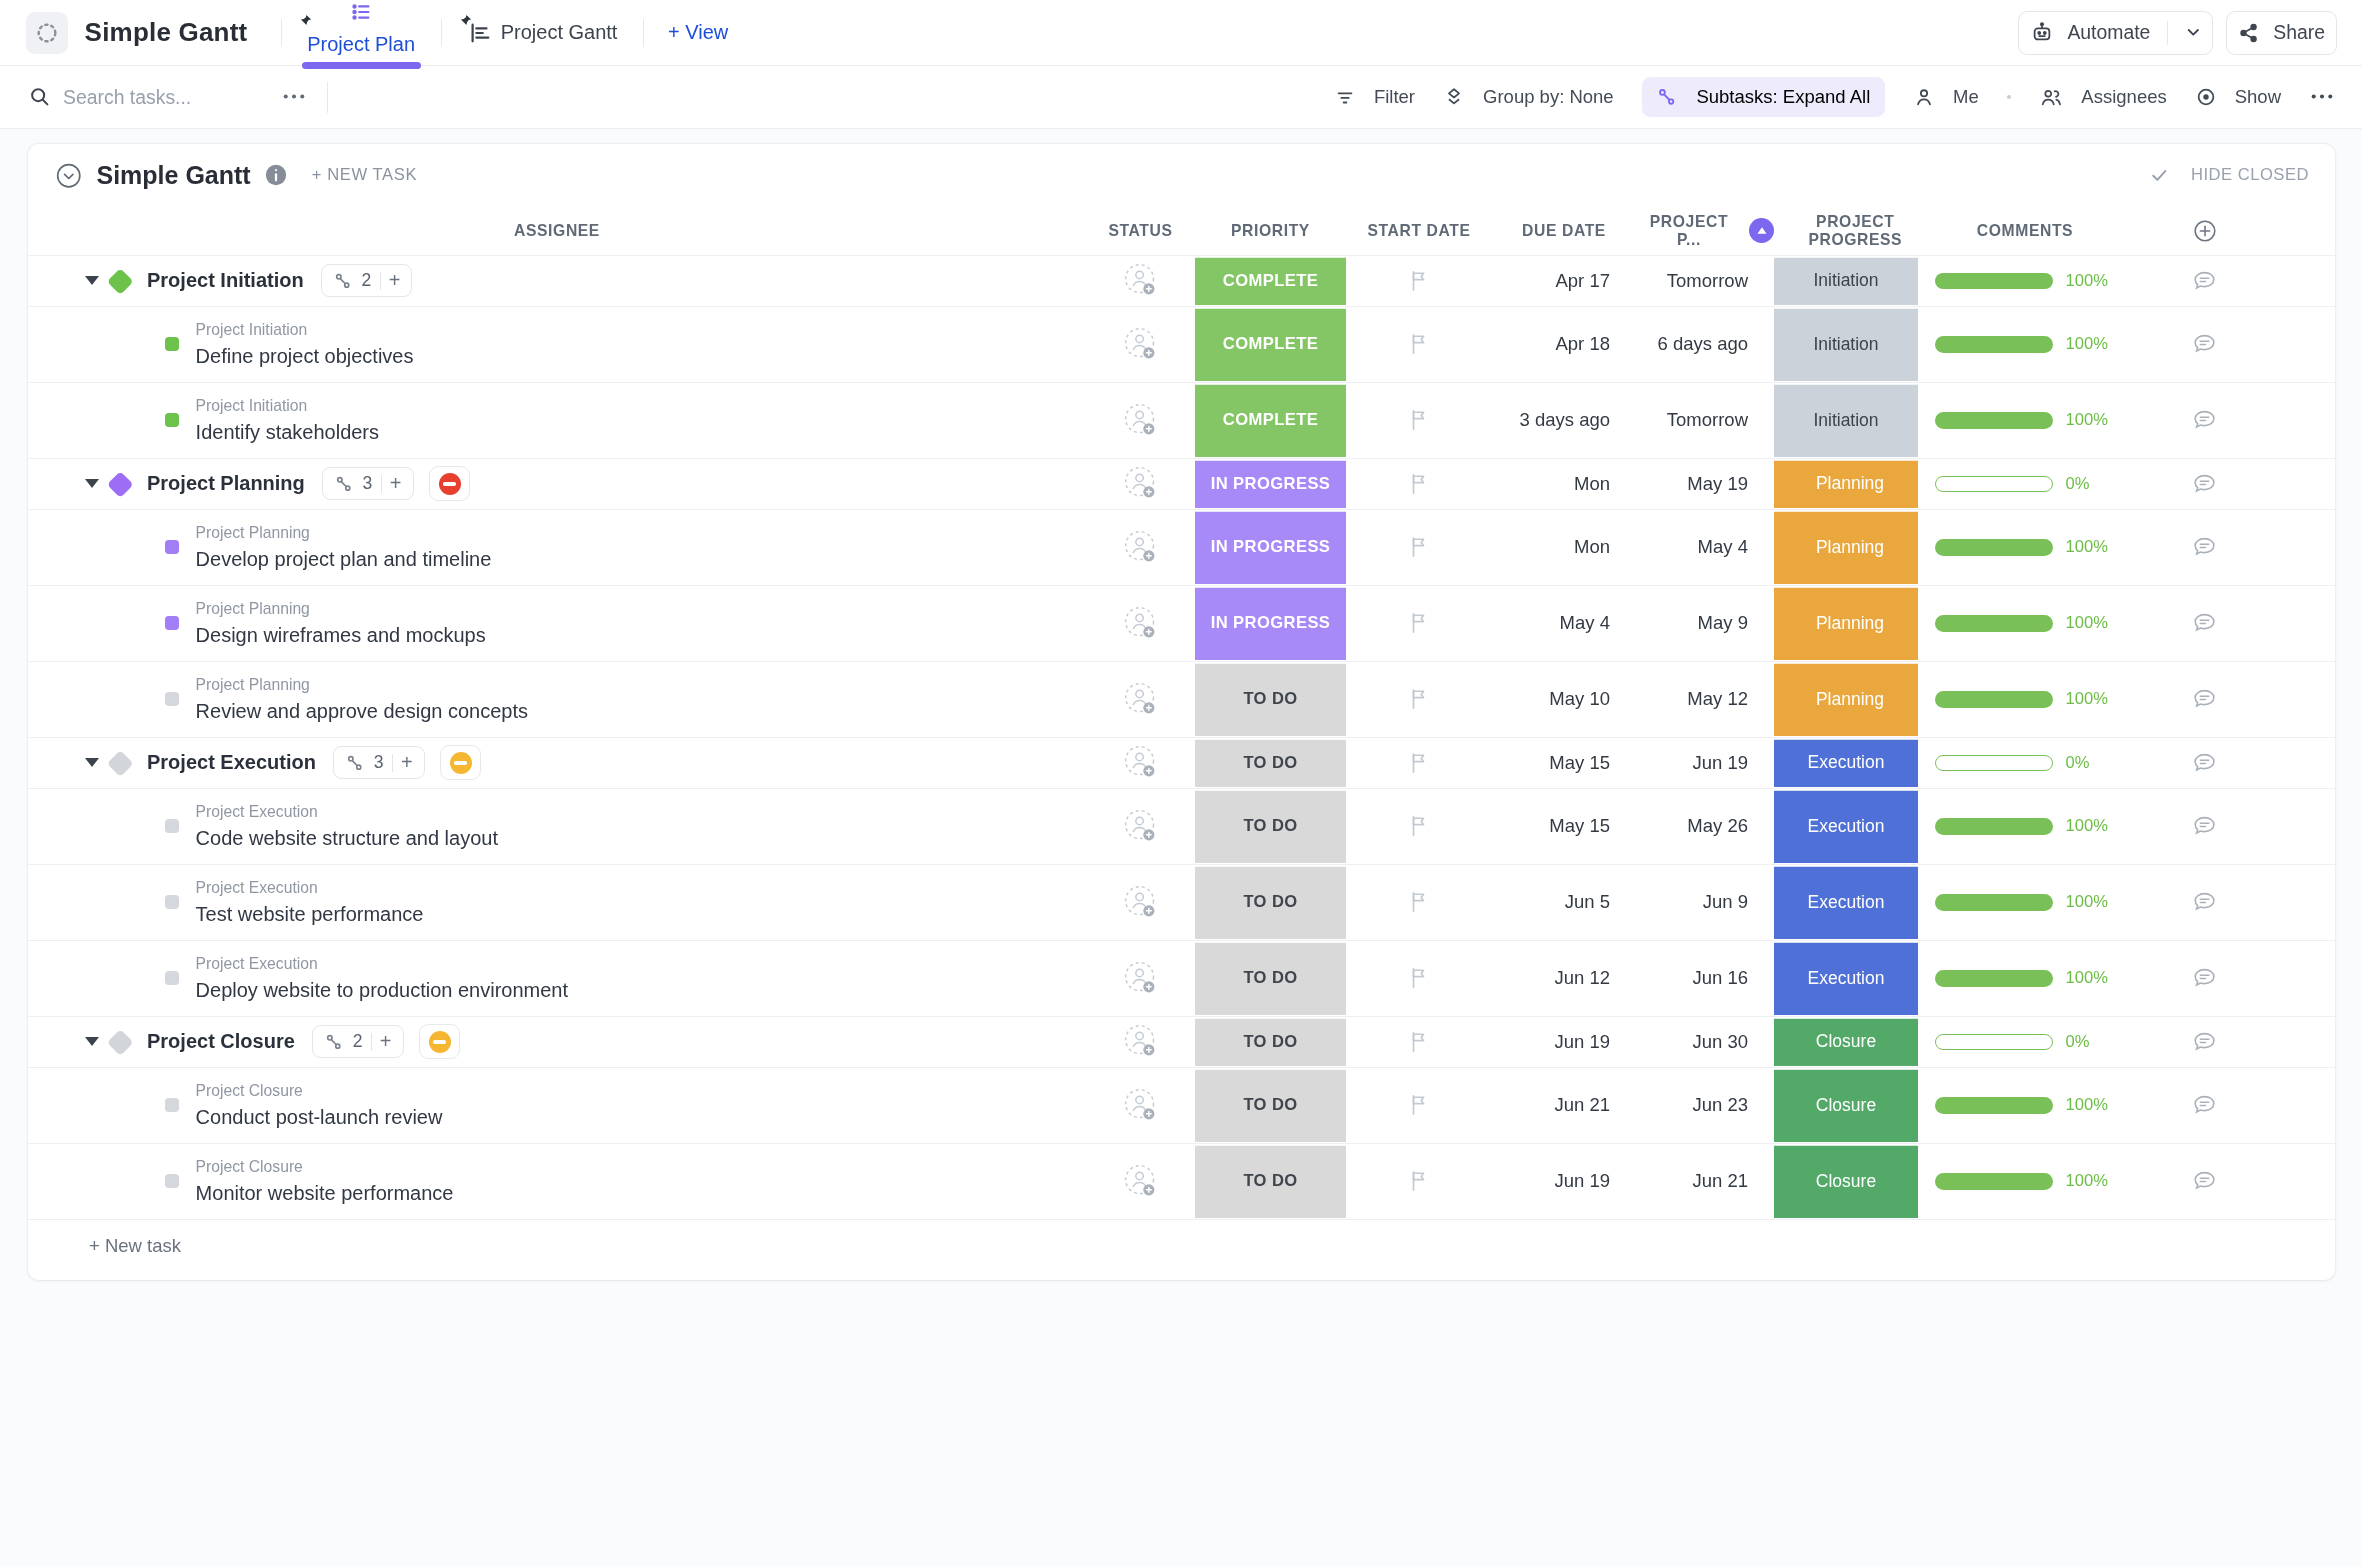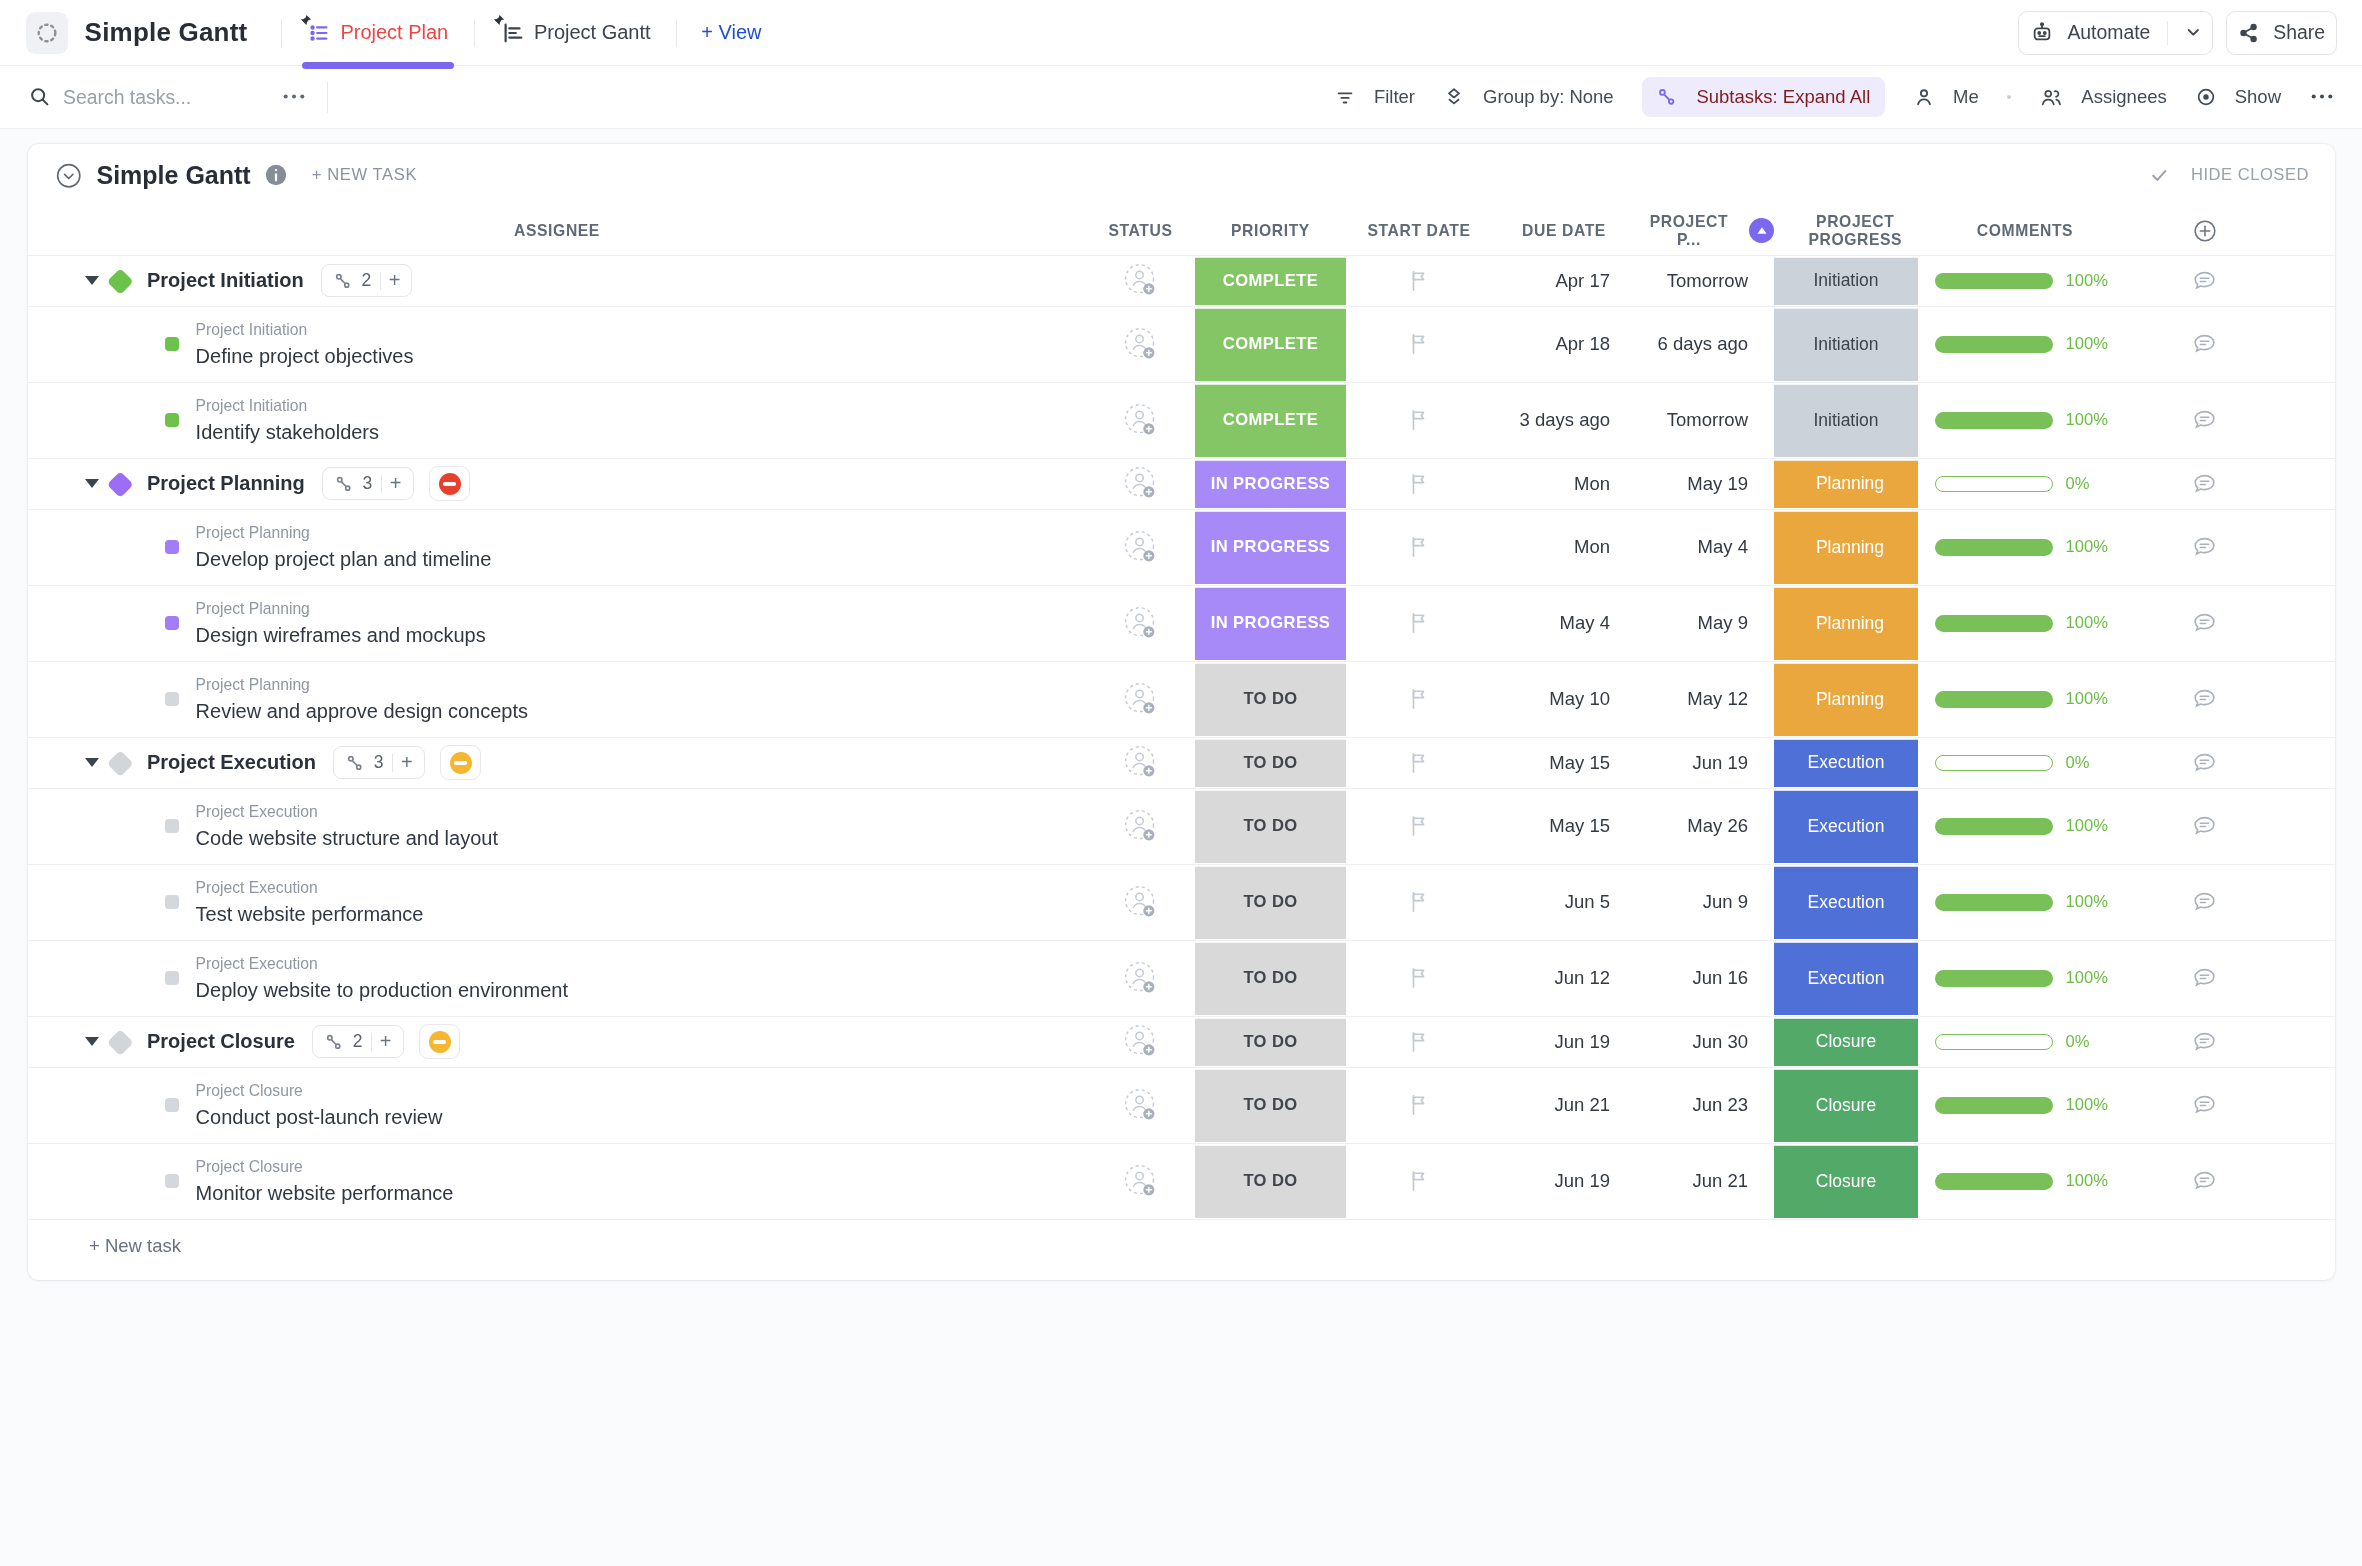--- a/index.html
+++ b/index.html
@@ -4,38 +4,38 @@
 <style>
   * { margin:0; padding:0; box-sizing:border-box; }
   html,body { width:2363px; height:1566px; font-family:"Liberation Sans", sans-serif; background:#fafbfc; color:#2f353e; }
 
   
   .topbar { height:66px; background:#fff; border-bottom:0.9px solid #ebedef; display:flex; align-items:center; padding:0 26px; position:relative; z-index:5; }
   .logo-box { width:42px; height:42px; border-radius:9.2px; background:#f0f1f4; display:flex; align-items:center; justify-content:center; margin-right:16.6px; }
   .page-title { font-size:26px; font-weight:700; color:#292e36; letter-spacing:0.2px; margin-right:24px; }
   .tab-sep { width:0.9px; height:28px; background:#e7e8ec; margin:0 9.2px; }
   .tab { display:flex; align-items:center; gap:9.2px; padding:0 16.6px; height:66px; font-size:20px; color:#3c434d; position:relative; cursor:pointer; }
-  .tab.active { color:#ef4444; }
+  .tab.active { color:#1d4ed8;flex-direction:column; }
   .tab.active::after { content:""; position:absolute; left:11px; right:11px; bottom:-3.7px; height:7.4px; border-radius:4.6px; background:#7b68ee; }
   .tab .pin { position:absolute; top:14.8px; left:9.2px; }
   .add-view { display:flex; align-items:center; gap:7.4px; font-size:20px; color:#1d4ed8; padding:0 14.8px; cursor:pointer; }
   .topbar-right { margin-left:auto; display:flex; align-items:center; gap:13px; }
   .btn { height:44px; border:0.9px solid #e3e4e8; border-radius:9.2px; background:#fff; display:flex; align-items:center; gap:13px; padding:0 11px; font-size:19.4px; color:#3f4550; cursor:pointer;justify-content:flex-end; }
   .btn .btn-div { width:0.9px; height:24px; background:#e7e8ec; margin:0 3.7px; }
 
   
   .toolbar { height:63px; background:#fff; border-bottom:0.9px solid #eceef0; display:flex; align-items:center; padding:0 28px; }
   .search { display:flex; align-items:center; gap:11px; color:#98a0ac; font-size:19.4px; width:249px; }
   .search input { border:none; outline:none; font-size:19.4px; color:#4a515c; width:175px; font-family:inherit; }
   .search input::placeholder { color:#98a0ac; }
   .tb-dots { margin:0 20px 0 3.7px; cursor:pointer; display:flex; }
   .tb-sep { width:0.9px; height:31px; background:#e7e8ec; }
   .toolbar-right { margin-left:auto; display:flex; align-items:center; gap:28px; }
   .tb-item { display:flex; align-items:center; gap:18px; font-size:18.5px; color:#434b56; cursor:pointer; white-space:nowrap; }
-  .tb-pill { background:#eeebfc; border-radius:8.3px; padding:9.2px 14.8px; color:#7f1d1d; }
+  .tb-pill { background:#eeebfc; border-radius:8.3px; padding:9.2px 14.8px; color:#000000; }
   .tb-dot { width:4.6px; height:4.6px; border-radius:50%; background:#c8cdd5; }
 
   
   .card { margin:14.8px 28px 0; background:#fff; border-radius:11px; box-shadow:0 0.9px 3.7px rgba(20,30,50,.07), 0 0 0 0.9px rgba(20,30,50,.03); padding-bottom:7.4px; }
   .card-head { height:63px; display:flex; align-items:center; padding:0 26px; }
   .card-title { font-size:25px; font-weight:700; color:#292e36; margin:0 13px 0 13px; }
   .new-task-top { font-size:16.6px; letter-spacing:0.6px; color:#8a929f; margin-left:24px; cursor:pointer; }
   .hide-closed { margin-left:auto; display:flex; align-items:center; gap:23px; font-size:16.6px; letter-spacing:0.5px; color:#99a1ac; cursor:pointer; }
 
   

